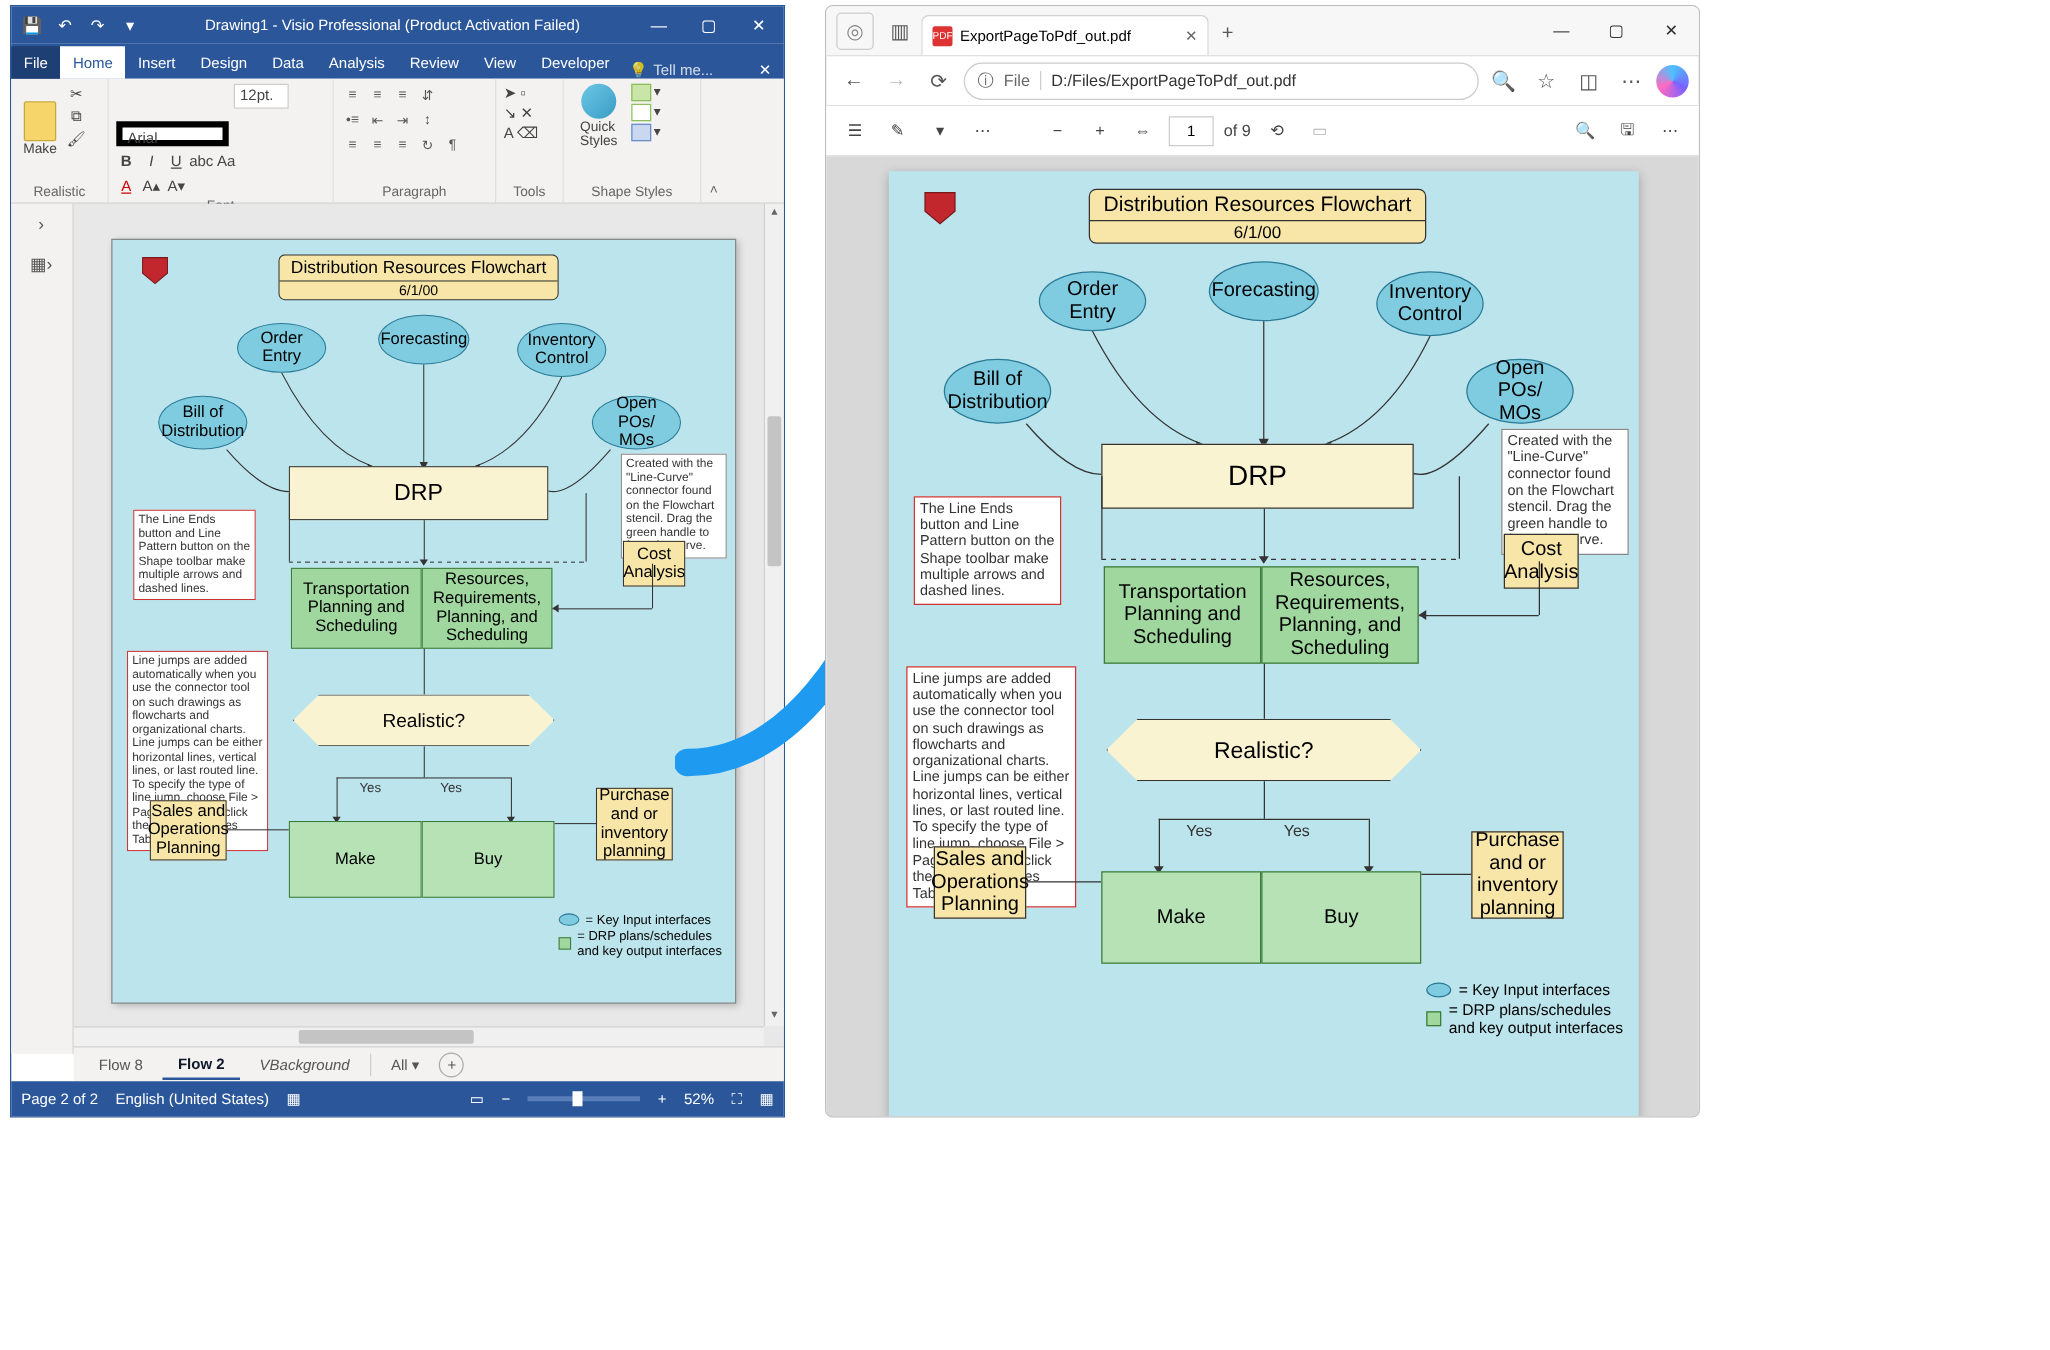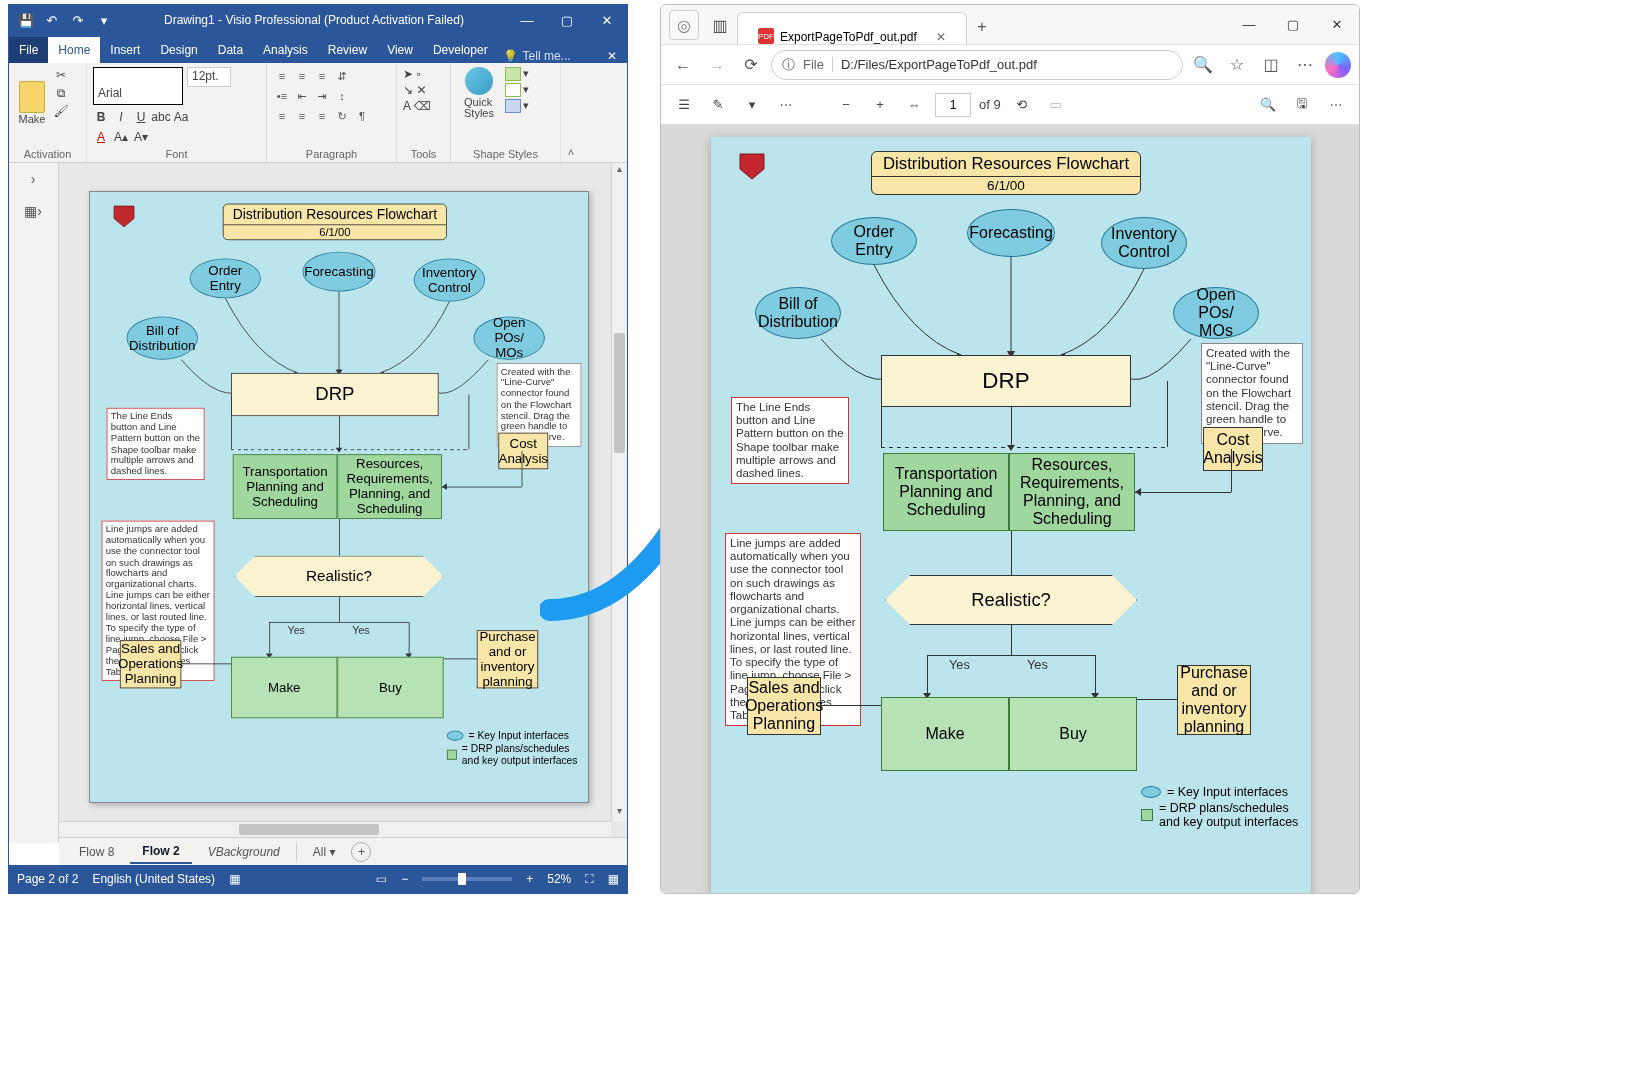--- a/index.html
+++ b/index.html
@@ -22,21 +22,21 @@
 .ribbon-tabs .close-r { width: 30px; text-align: center; }
 
 .ribbon { height: 100px; background: #f3f2f1; border-bottom: 1px solid #d0d0d0; display: flex; font-size: 11px; color: #444; }
 .rgroup { border-right: 1px solid #e0e0e0; padding: 4px 6px 2px; display: flex; flex-direction: column; justify-content: space-between; }
 .rgroup .glabel { text-align: center; font-size: 11px; color: #666; padding-top: 2px; }
 .rgroup .gbody { flex: 1; display: flex; align-items: flex-start; gap: 4px; }
 .paste-big { width: 34px; height: 58px; display: flex; flex-direction: column; align-items: center; justify-content: flex-end; font-size: 11px; }
 .paste-ic { width: 26px; height: 32px; background: #f6d66a; border: 1px solid #c9a93a; border-radius: 2px; }
 .mini-col { display: flex; flex-direction: column; gap: 2px; }
 .mini-col span { font-size: 12px; width: 16px; height: 16px; display: flex; align-items: center; justify-content: center; }
-.font-box { width: 90px; height: 20px; border: 1px solid #000000; background: #fff; font-size: 12px; padding: 18px 4px; }
+.font-box { width: 90px; height: 20px; border: 5px solid #000000; background: #fff; font-size: 12px; padding: 1px 4px; margin-top: 30px; }
 .size-box { width: 44px; height: 20px; border: 1px solid #ccc; background: #fff; font-size: 12px; padding: 1px 4px; }
 .fmt-row { display: flex; gap: 4px; margin-top: 2px; }
 .fmt-row span { width: 16px; height: 16px; font-size: 12px; display: flex; align-items: center; justify-content: center; }
 .para-grid { display: grid; grid-template-columns: repeat(5, 18px); grid-auto-rows: 18px; gap: 2px; }
 .para-grid span { font-size: 11px; display: flex; align-items: center; justify-content: center; color: #555; }
 .tools-col { display: flex; flex-direction: column; gap: 2px; }
 .tools-col span { font-size: 12px; }
 .qs-big { width: 44px; display: flex; flex-direction: column; align-items: center; font-size: 11px; }
 .qs-ic { width: 28px; height: 28px; border-radius: 50%; background: linear-gradient(135deg,#6cc7e6,#3a9cc4); margin-bottom: 2px; }
 .ss-col { display: flex; flex-direction: column; gap: 2px; }
@@ -104,21 +104,21 @@
 
 
 .big-arrow { position: absolute; left: 540px; top: 440px; width: 210px; height: 200px; }
 .big-arrow svg { width: 100%; height: 100%; }
 
 
 .edge-window { position: absolute; left: 660px; top: 4px; width: 700px; height: 890px; border: 1px solid #bfbfbf; background: #fff; border-radius: 6px; overflow: hidden; }
 .edge-top { height: 40px; background: #f7f7f7; display: flex; align-items: flex-end; border-bottom: 1px solid #e0e0e0; }
 .edge-prof { width: 30px; height: 30px; margin: 0 6px 4px 8px; border: 1px solid #ccc; border-radius: 4px; display: flex; align-items: center; justify-content: center; color: #888; }
 .edge-tabicon { width: 30px; height: 30px; margin: 0 2px 4px 0; display: flex; align-items: center; justify-content: center; color: #555; }
-.edge-tab { height: 32px; background: #fff; border: 1px solid #d0d0d0; border-bottom: none; border-radius: 6px 6px 0 0; display: flex; align-items: flex-end; padding: 0 20px; gap: 6px; font-size: 12px; min-width: 230px; }
+.edge-tab { height: 32px; background: #fff; border: 1px solid #d0d0d0; border-bottom: none; border-radius: 6px 6px 0 0; display: flex; align-items: center; padding: 0 8px; gap: 6px; font-size: 12px; min-width: 230px; }
 .edge-tab .pdf-ic { width: 16px; height: 16px; background: #d33; border-radius: 2px; color: #fff; font-size: 8px; display: flex; align-items: center; justify-content: center; }
 .edge-tab .tclose { margin-left: auto; color: #666; }
 .edge-addtab { width: 30px; height: 30px; display: flex; align-items: center; justify-content: center; color: #555; margin-bottom: 2px; }
 .edge-wbtns { margin-left: auto; display: flex; }
 .edge-wbtns div { width: 44px; height: 40px; display: flex; align-items: center; justify-content: center; color: #333; font-size: 13px; }
 
 .edge-addr { height: 40px; display: flex; align-items: center; gap: 6px; padding: 0 8px; border-bottom: 1px solid #e0e0e0; }
 .edge-addr .nav { width: 28px; height: 28px; display: flex; align-items: center; justify-content: center; color: #555; border-radius: 4px; }
 .omnibox { flex: 1; height: 30px; border: 1px solid #ccc; border-radius: 15px; display: flex; align-items: center; padding: 0 10px; gap: 8px; font-size: 13px; color: #333; }
 .omnibox .fileic { color: #666; font-size: 13px; }
@@ -176,21 +176,21 @@
         <div class="paste-big">
           <div class="paste-ic"></div>
           <span>Make</span>
         </div>
         <div class="mini-col">
           <span>✂</span>
           <span>⧉</span>
           <span>🖌</span>
         </div>
       </div>
-      <div class="glabel">Activation</div>
+      <div class="glabel">Realistic</div>
     </div>
 
     <div class="rgroup" style="width:180px">
       <div class="gbody" style="flex-direction:column;gap:2px">
         <div style="display:flex;gap:4px">
           <div class="font-box">Arial</div>
           <div class="size-box">12pt.</div>
         </div>
         <div class="fmt-row">
           <span>

